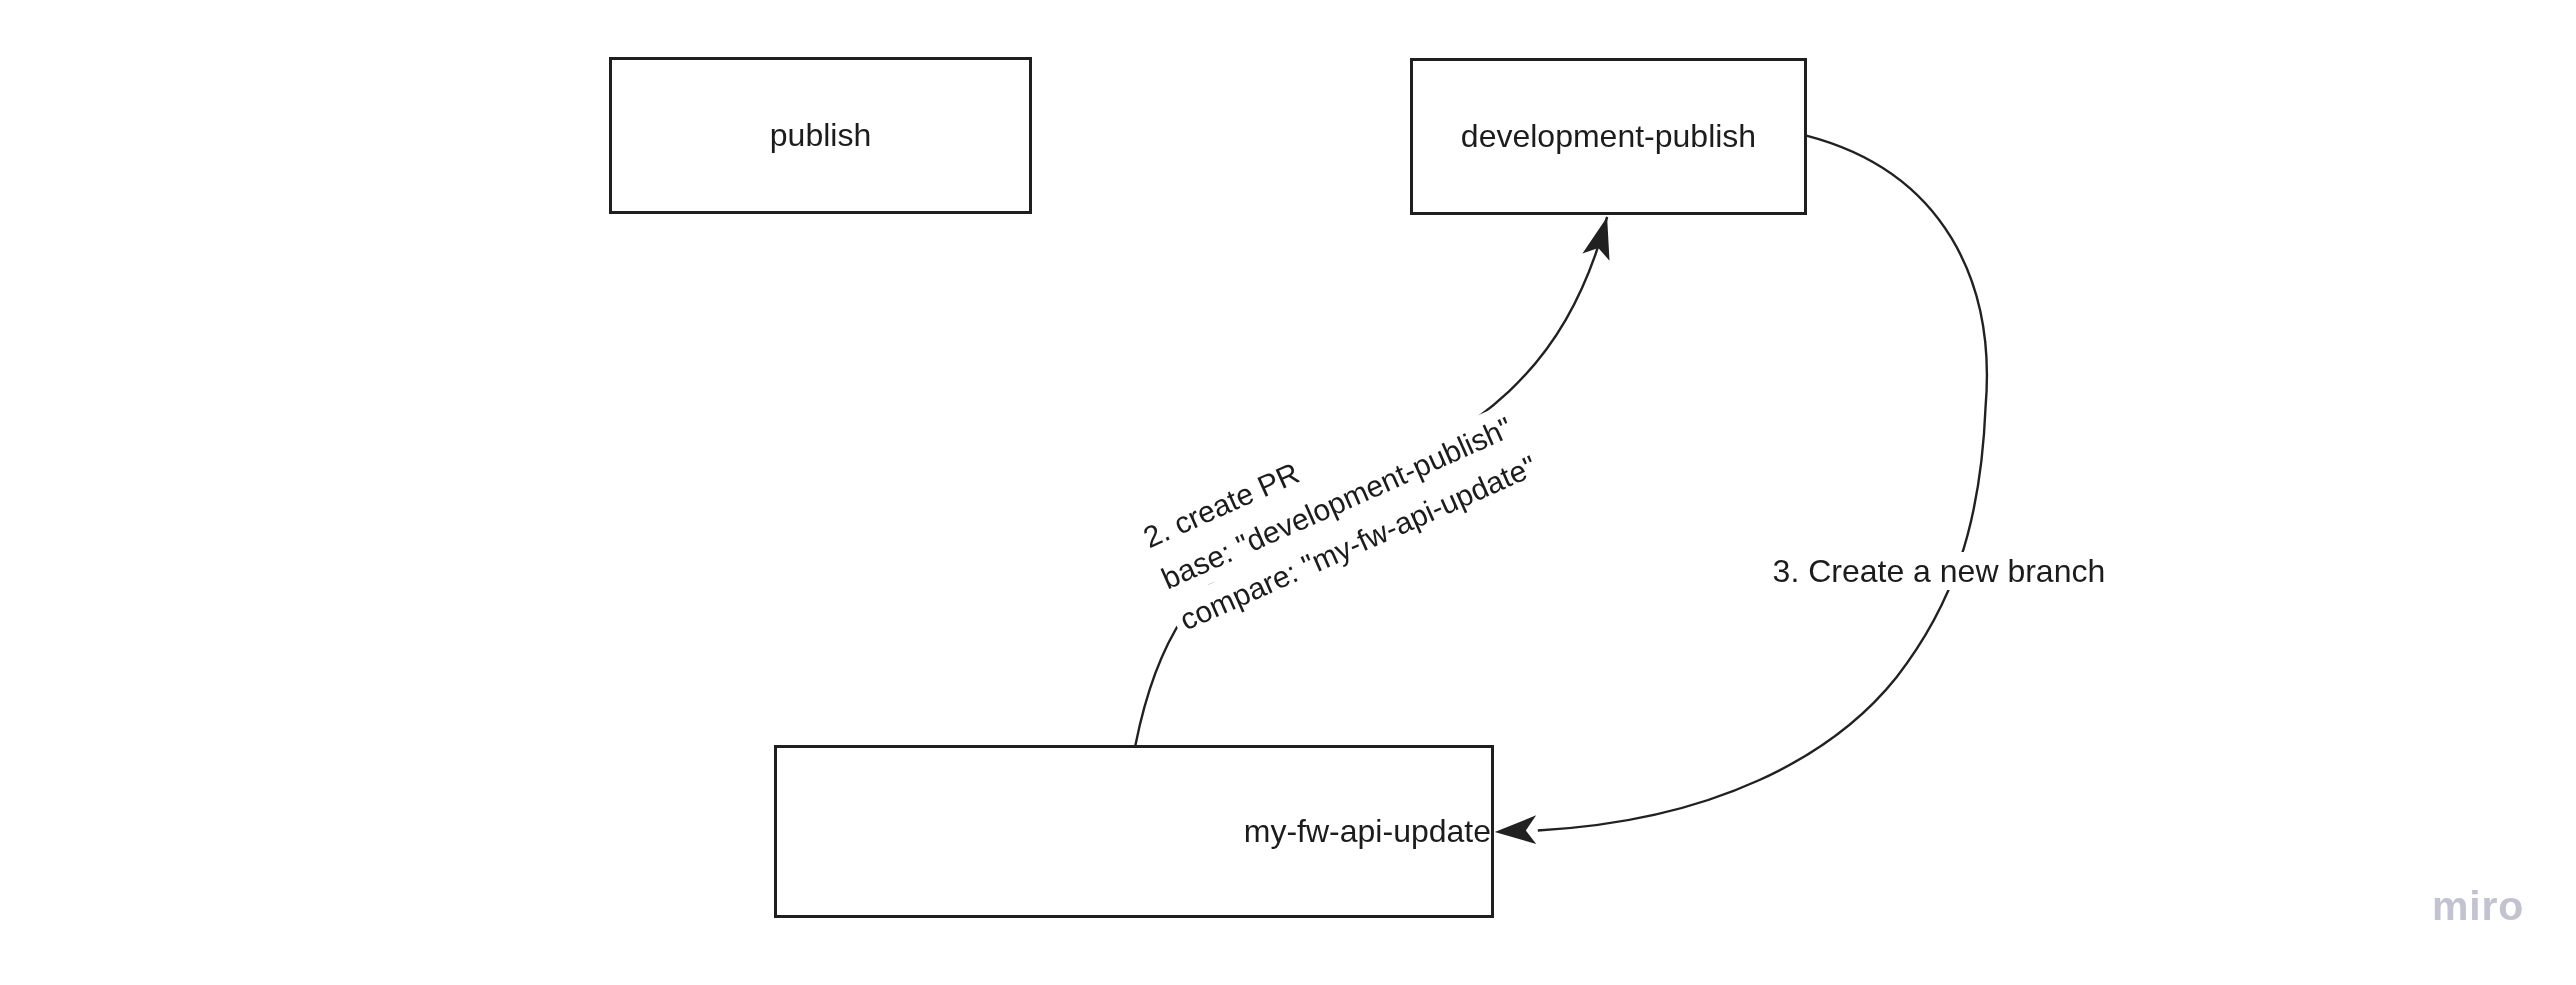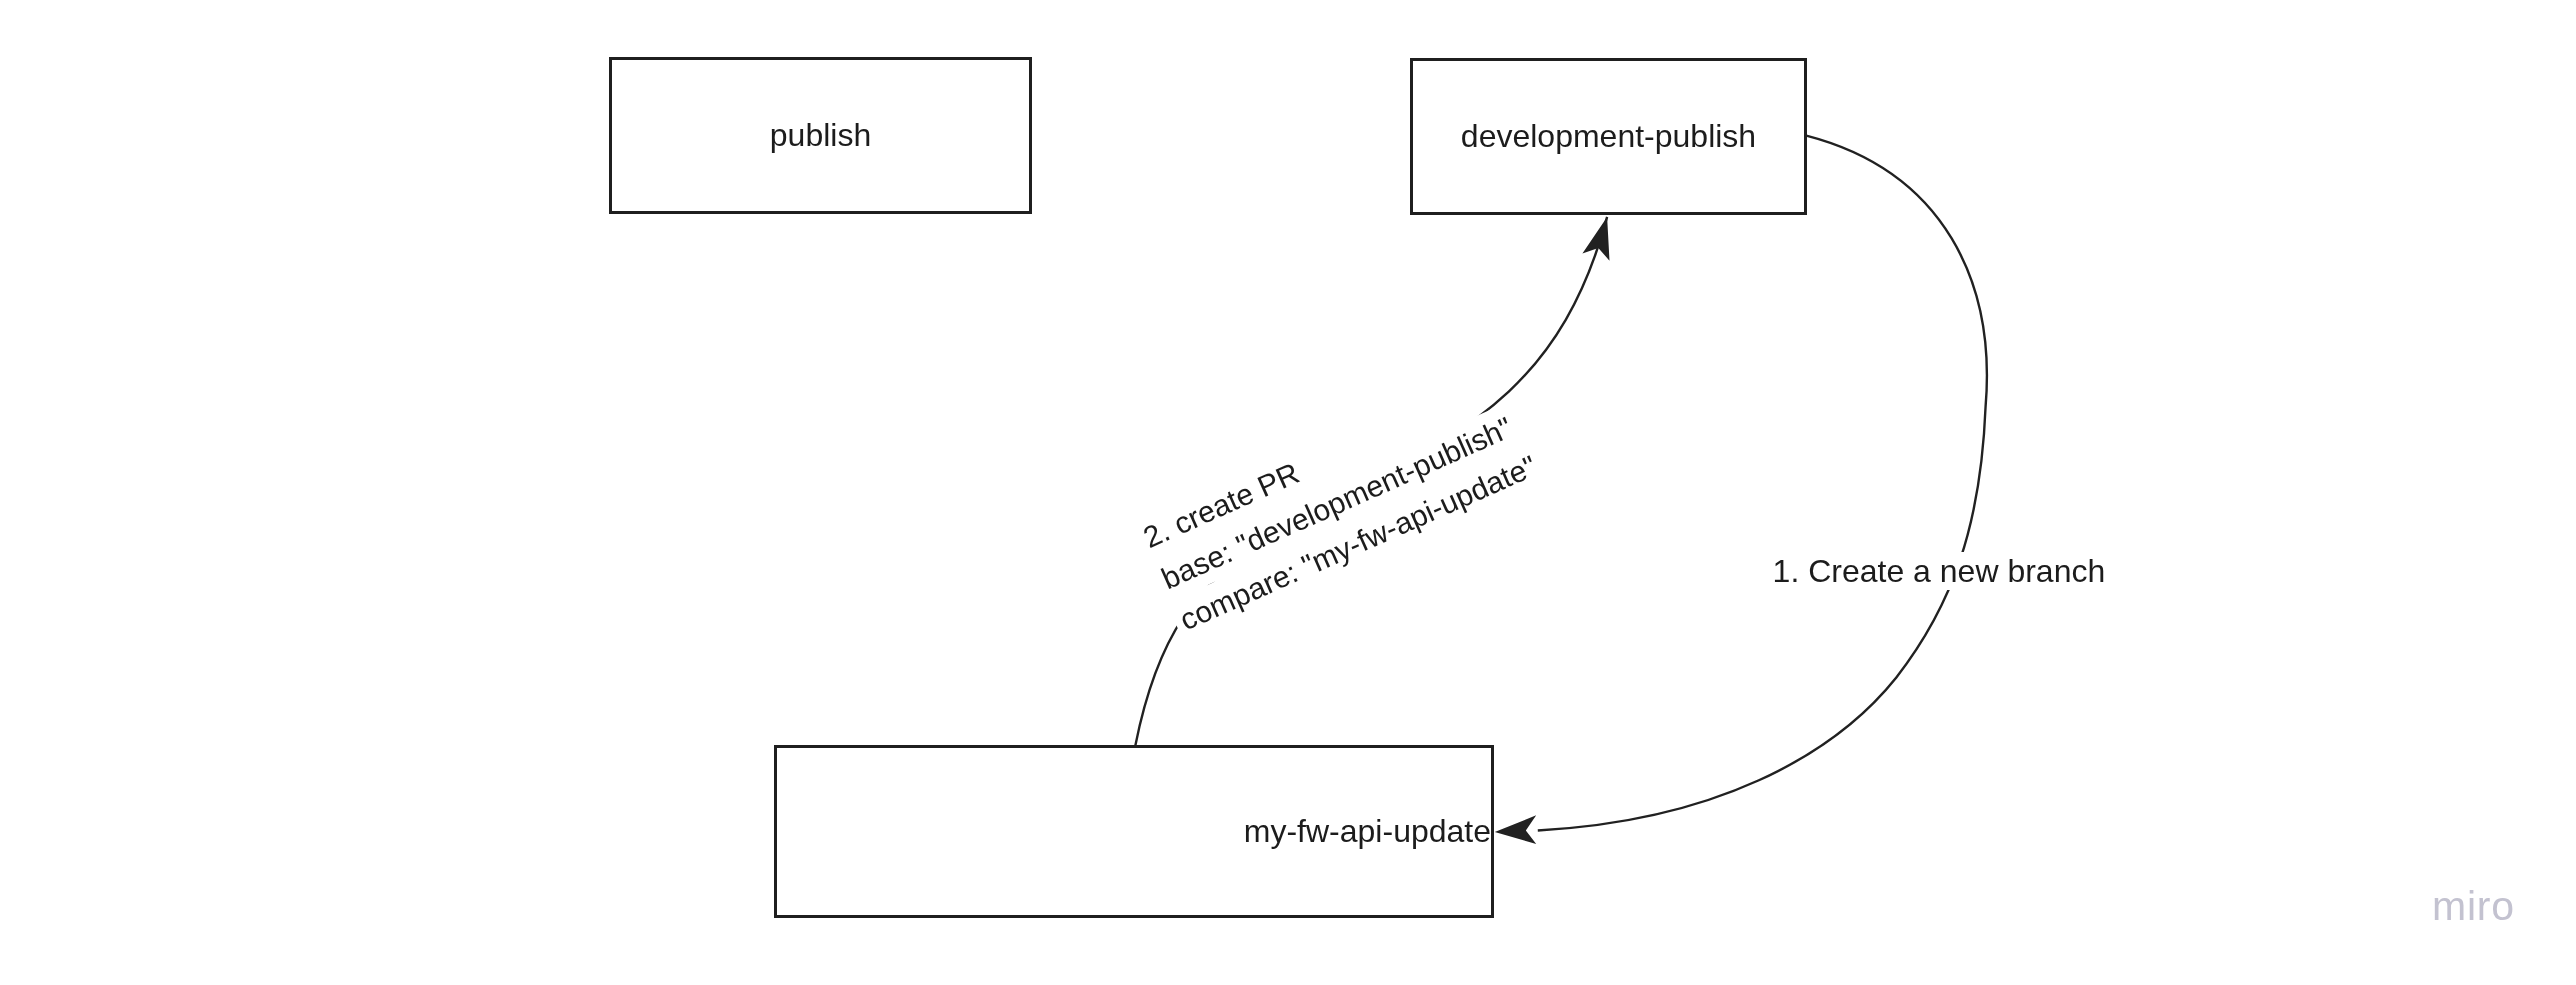--- a/index.html
+++ b/index.html
@@ -85,21 +85,21 @@
     background: #ffffff;
     padding: 0 6.4px;
     line-height: 45px;
   }
   .watermark {
     position: absolute;
     left: 2432px;
     top: 886px;
     font-size: 41px;
     line-height: 41px;
-    font-weight: 400;
+    font-weight: 700;
     letter-spacing: 0.8px;
     color: #c3c2d0;
   }
 </style>
 </head>
 <body>
 
 <div id="board">
 
   <svg class="edges" viewBox="0 0 3233 1237">
@@ -120,21 +120,21 @@
   </div>
 
   <div class="node" id="node-development-publish">
     <div>development-publish</div>
   </div>
 
   <div class="node" id="node-my-fw-api-update">
     <div>my-fw-api-update</div>
   </div>
 
-  <div class="edge-label-plain">1. Create a new branch</div>
+  <div class="edge-label-plain">3. Create a new branch</div>
 
   <div class="edge-label-rotated">
     <div class="pr-line">
       <span>2. create PR</span>
     </div>
     <div class="pr-line">
       <span>base: "development-publish"</span>
     </div>
     <div class="pr-line">
       <span>compare: "my-fw-api-update"</span>

